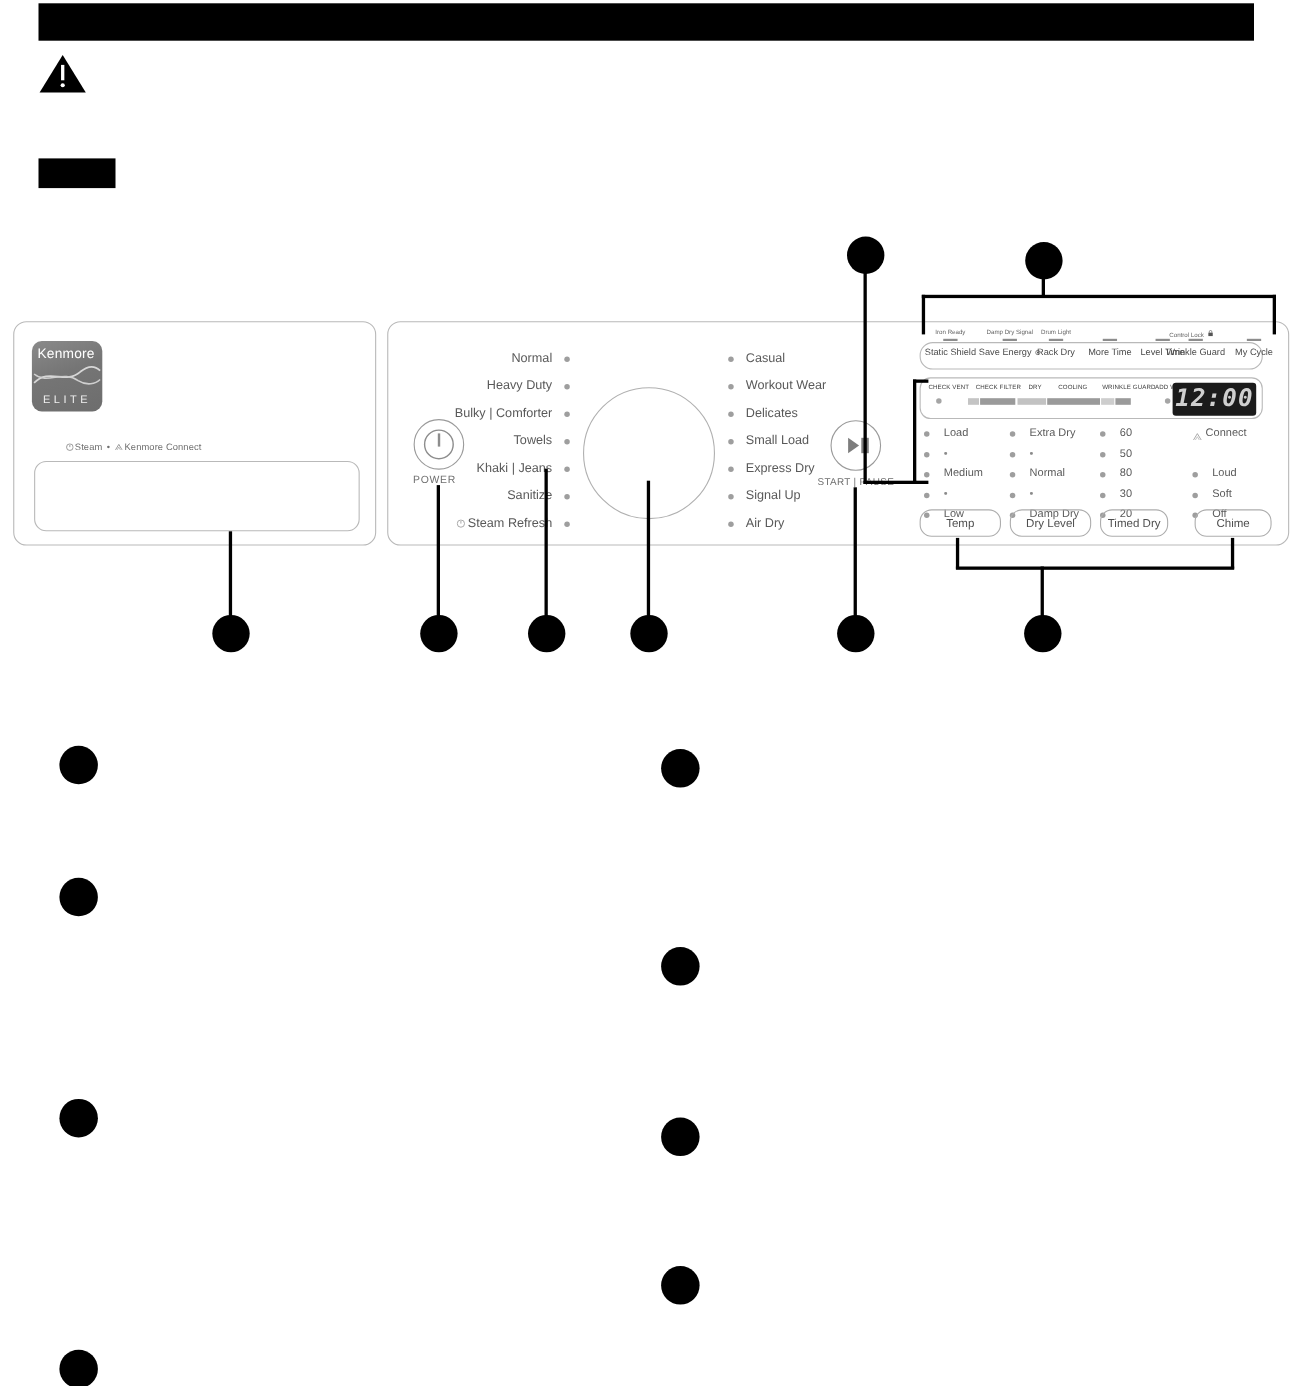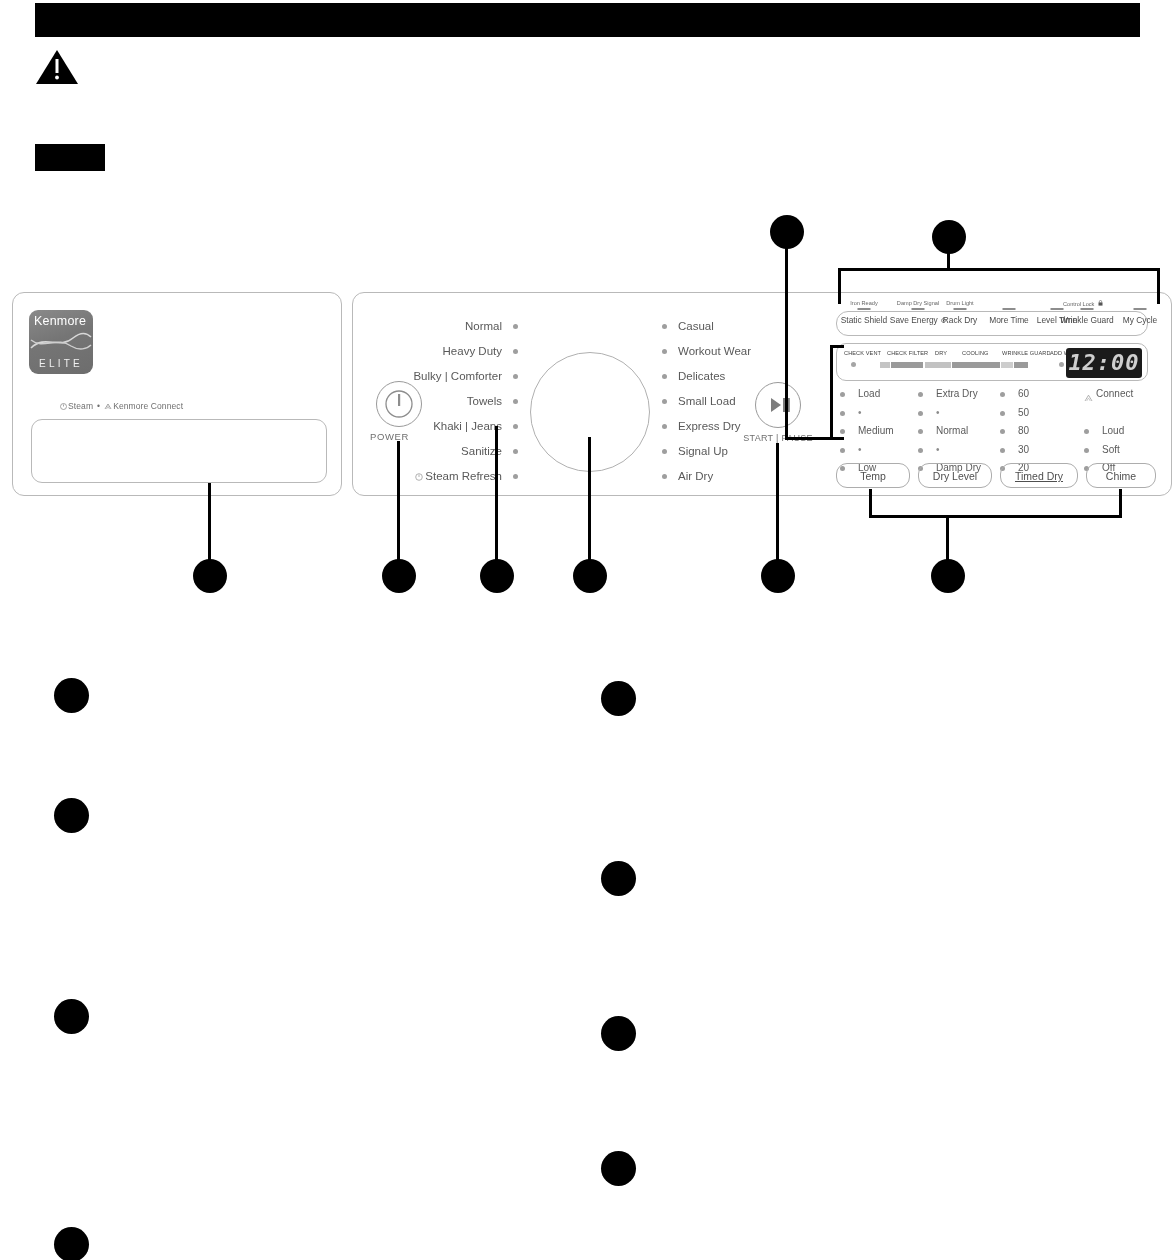--- a/index.html
+++ b/index.html
@@ -112,22 +112,23 @@
   
   .power-btn {
     position: absolute;
     left: 376px; top: 381px;
     width: 46px; height: 46px;
     border: 1px solid #9a9a9a;
     border-radius: 50%;
   }
   .power-label {
     position: absolute;
-    left: 370px; top: 431px;
+    left: 358px; top: 431px;
     width: 74px;
+    text-align: center;
     font-size: 9.5px;
     color: #6f6f6f;
     letter-spacing: .6px;
   }
 
   
   .cycle-col {
     position: absolute;
     font-size: 11.5px;
     color: #595959;
@@ -533,21 +534,21 @@
     </span><span>Connect</span>
   </div>
   <div class="matrix-row"></div>
   <div class="matrix-row"><span class="led"></span><span>Loud</span></div>
   <div class="matrix-row"><span class="led"></span><span>Soft</span></div>
   <div class="matrix-row"><span class="led"></span><span>Off</span></div>
 </div>
 
 <div class="func-btn" style="left:836px; width:74px;">Temp</div>
 <div class="func-btn" style="left:918px; width:74px;">Dry Level</div>
-<div class="func-btn" style="left:1000px; width:78px;text-decoration:underline;">Timed Dry</div>
+<div class="func-btn" style="left:1000px; width:62px;">Timed Dry</div>
 <div class="func-btn" style="left:1086px; width:70px;">Chime</div>
 
 <div class="callout" style="left:770px; top:215px; width:34px; height:34px;"></div>
 <div class="lead" style="left:785px; top:248px; width:3px; height:192px;"></div>
 <div class="lead" style="left:785px; top:437px; width:48px; height:3px;"></div>
 <div class="lead" style="left:830px; top:345px; width:3px; height:95px;"></div>
 <div class="lead" style="left:830px; top:345px; width:14px; height:3px;"></div>
 <div class="lead" style="left:830px; top:437px; width:14px; height:3px;"></div>
 
 <div class="callout" style="left:932px; top:220px; width:34px; height:34px;"></div>

